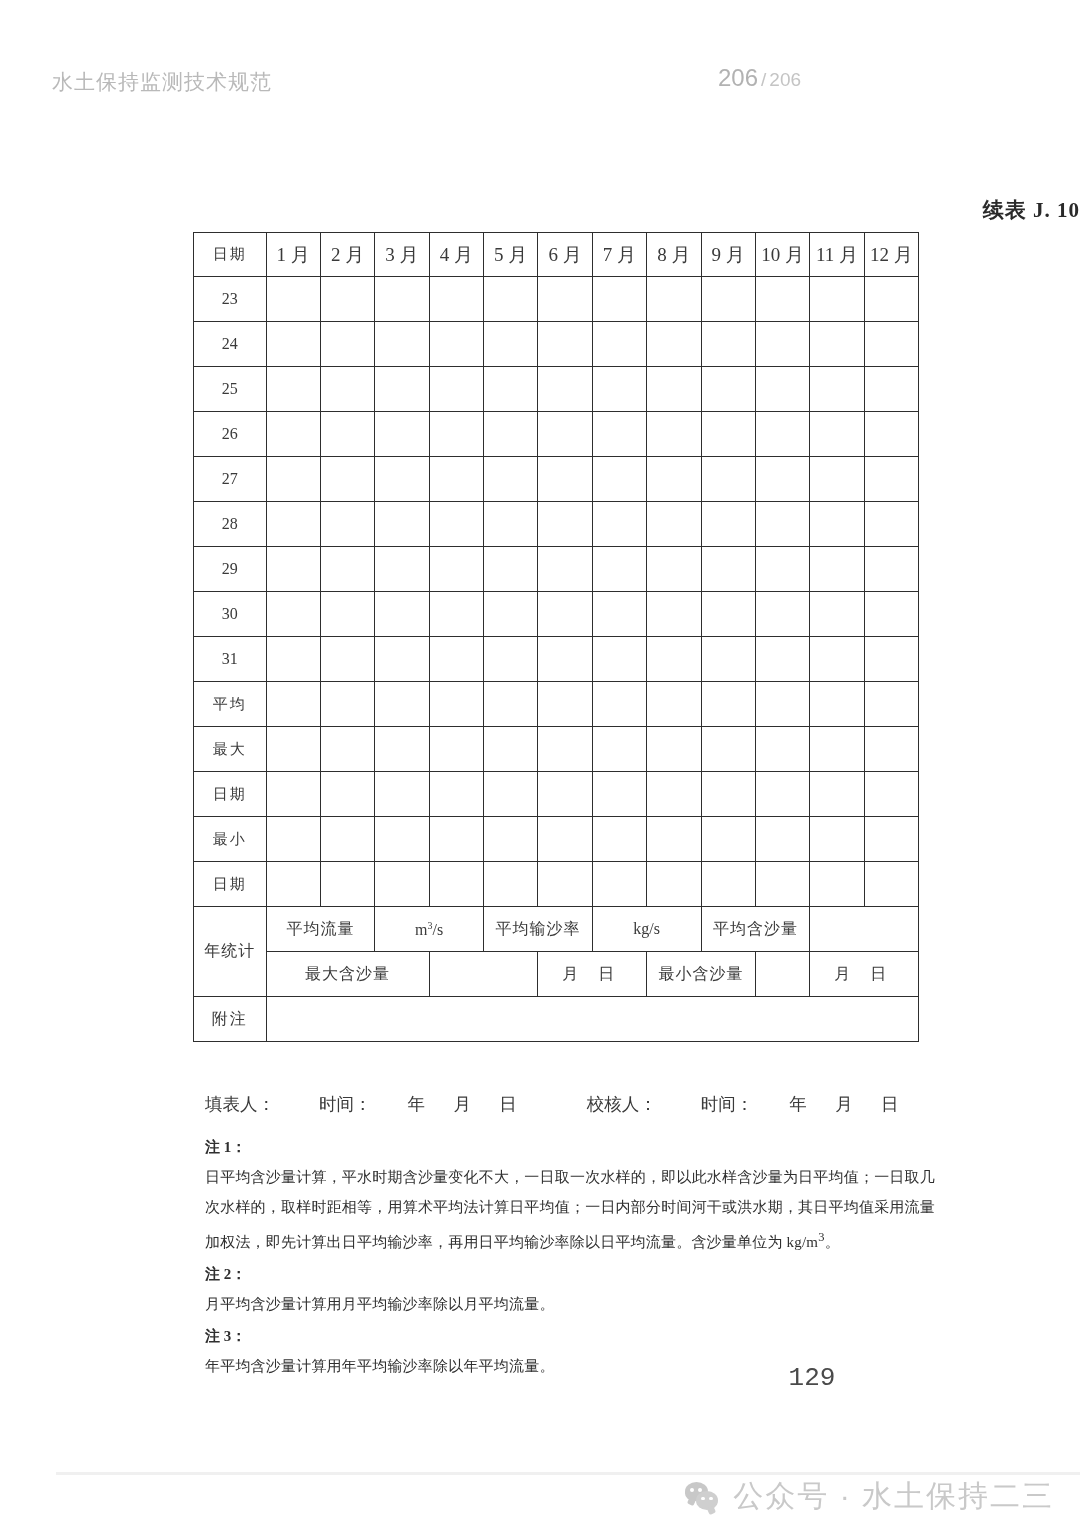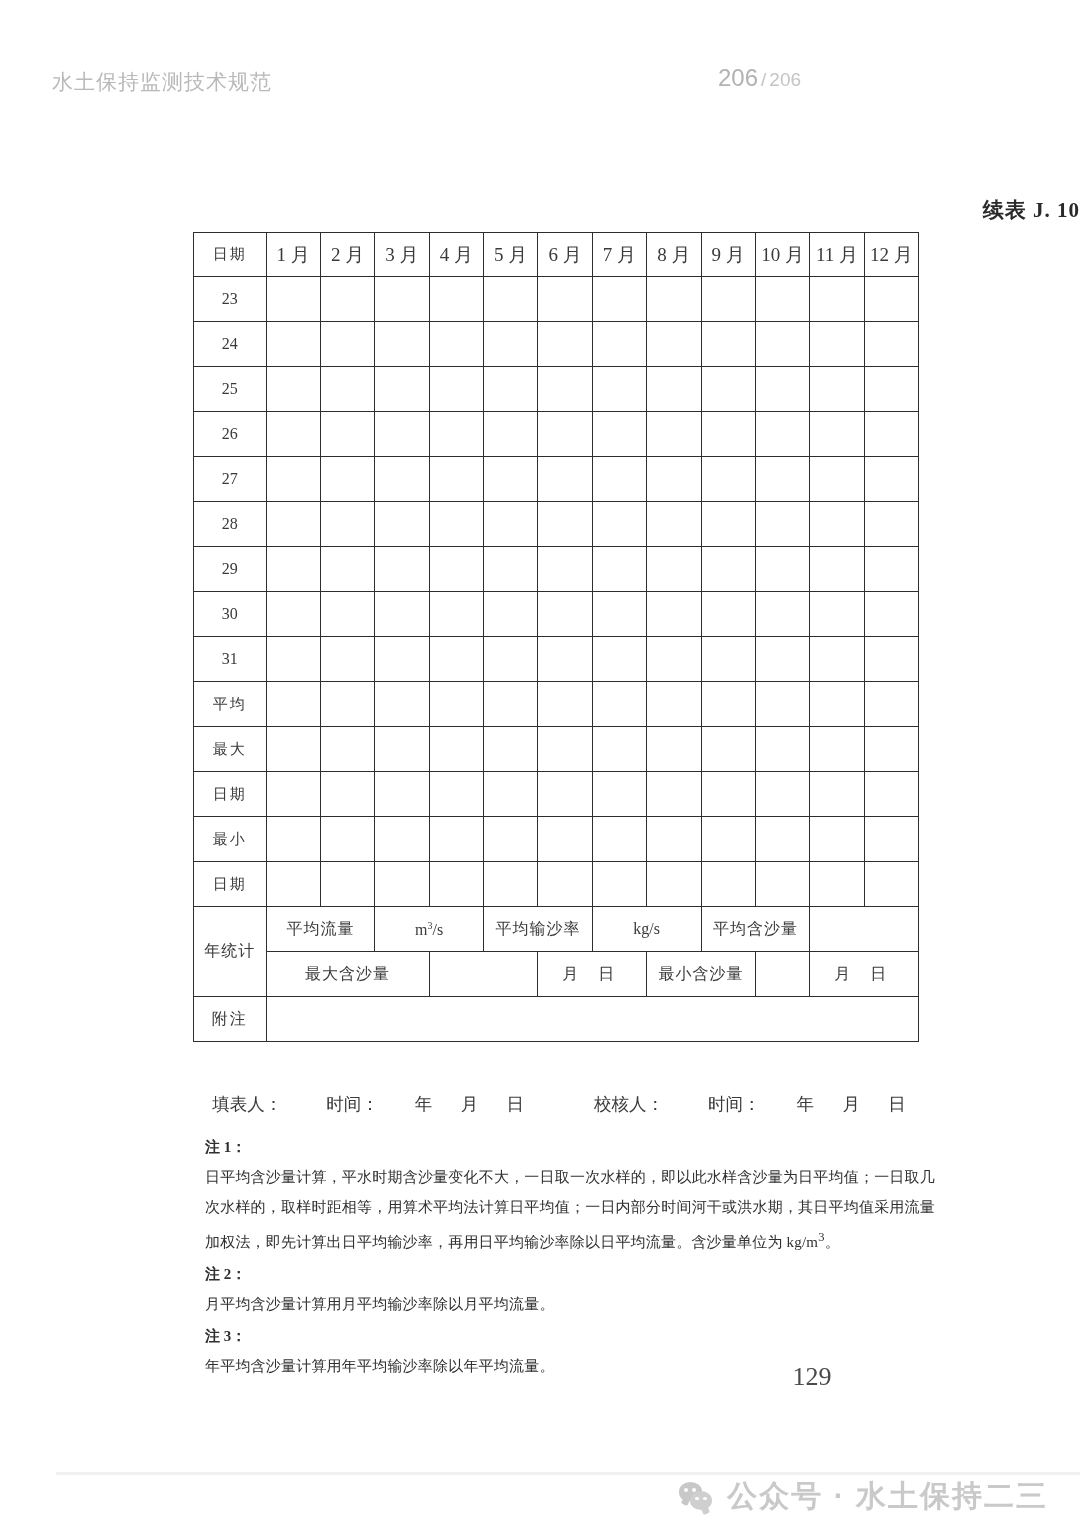--- a/index.html
+++ b/index.html
@@ -137,21 +137,20 @@
 
   
   .sign-line {
     position: absolute;
     left: 205px;
     top: 1092px;
     width: 720px;
     font-size: 17.5px;
     color: #3a3a3a;
     white-space: nowrap;
-    text-align: center;
   }
   .sign-line span.gap-s { display:inline-block; width: 44px; }
   .sign-line span.gap-m { display:inline-block; width: 36px; }
   .sign-line span.gap-l { display:inline-block; width: 58px; }
   .sign-line span.ymd { letter-spacing: 12px; }
 
   
   .notes {
     position: absolute;
     left: 205px;
@@ -189,39 +188,39 @@
     text-align: center;
     padding-right: 56px;
     box-sizing: border-box;
     font-size: 26px;
     color: #4a4a4a;
     font-family: "Liberation Serif", serif;
   }
   .folio-inner {
     display: inline-block;
     margin-left: 600px;
+    font-family: Liberation Mono, monospace;
   }
 
   
   .footer-rule {
     position: absolute;
     left: 56px;
     top: 1472px;
     width: 1024px;
     height: 3px;
     background: #f0f0f0;
   }
   .footer-wm {
     position: absolute;
-    right: 32px;
+    right: 26px;
     top: 1476px;
     display: flex;
     align-items: center;
     color: #c6c6c6;
-    font-weight: bold;
   }
   .wechat-icon {
     width: 34px;
     height: 30px;
     position: relative;
     margin-right: 14px;
     flex: 0 0 auto;
   }
   .wechat-icon .b1 {
     position: absolute;

